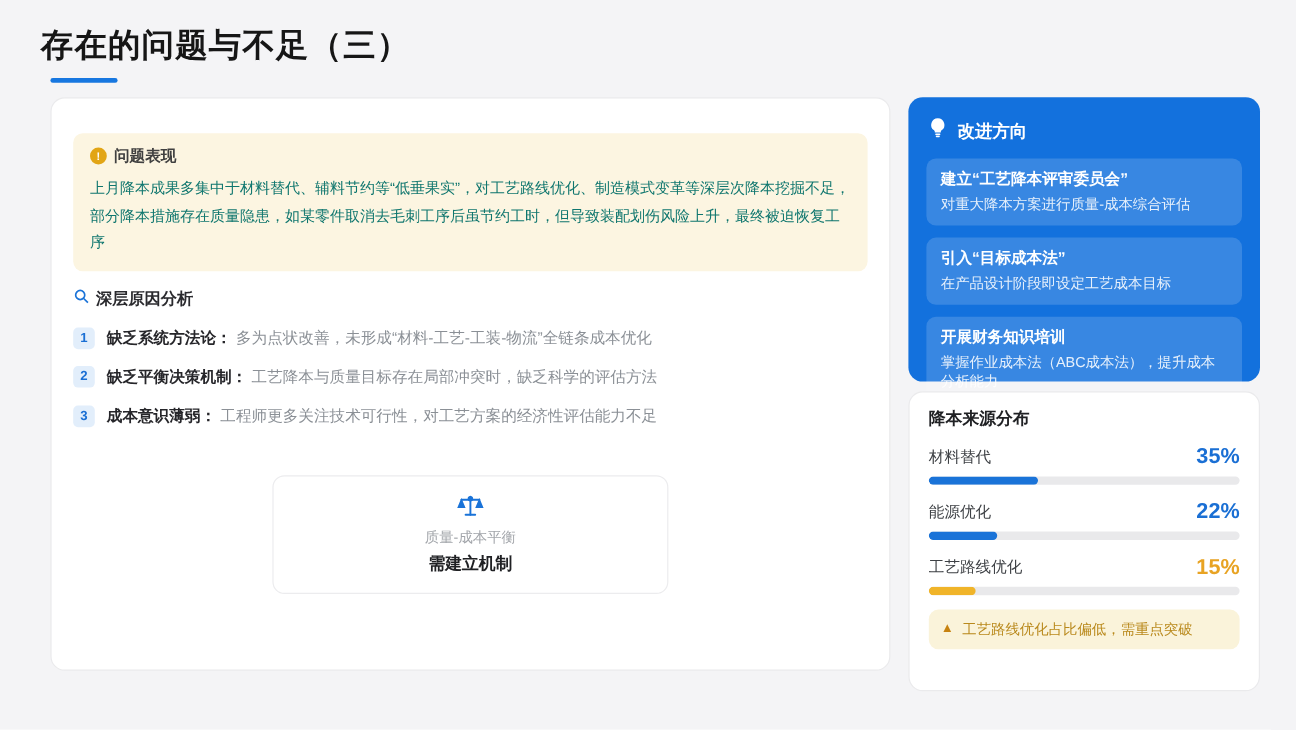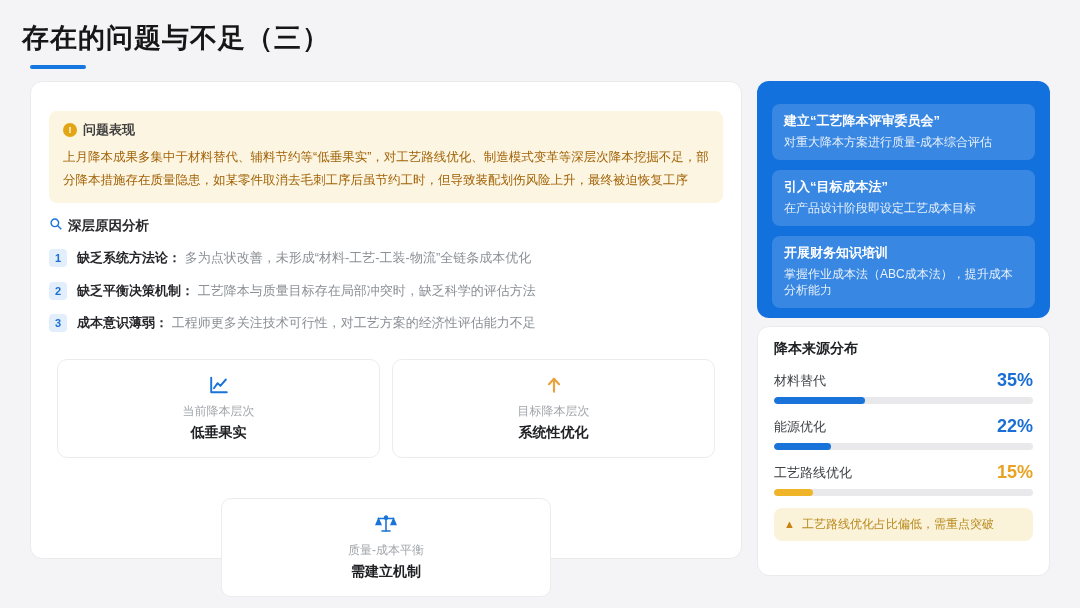--- a/index.html
+++ b/index.html
@@ -3,21 +3,21 @@
 <meta charset="utf-8">
 <style>
   * { margin:0; padding:0; box-sizing:border-box; }
   html,body { width:1080px; height:608px; }
   body {
     background:#f4f4f6;
     font-family:"Liberation Sans","DejaVu Sans",sans-serif;
     color:#202124;
     overflow:hidden;
   }
-  .slide { width:1080px; height:608px; padding:20px 30px 14px 30px; position:relative; }
+  .slide { width:1080px; height:608px; padding:20px 30px 14px 42px; position:relative; }
 
   
   .page-title { font-size:27px; font-weight:800; color:#161616; letter-spacing:1px; margin-left:-8px; padding-left:0; }
   .title-underline { width:56px; height:4px; background:#1777e0; border-radius:2px; margin:9px 0 12px 0; }
 
   .content-row { display:flex; gap:15px; align-items:flex-start; }
 
   
   .main-card {
     flex:1; background:#ffffff; border:1px solid #eaeaec; border-radius:12px;
@@ -27,21 +27,21 @@
   .coin-badge { width:38px; height:38px; border-radius:9px; background:#fdeca4;
     display:flex; align-items:center; justify-content:center; flex:0 0 auto; }
   .mc-title { font-size:16px; font-weight:800; color:#1b1b1e; }
   .mc-sub { font-size:12px; color:#9b9ba1; margin-top:2px; }
 
   .problem-box { margin-top:13px; background:#fcf5e1; border-radius:8px; padding:10px 14px 12px 14px; }
   .problem-label-row { display:flex; align-items:center; gap:6px; }
   .warn-dot { width:14px; height:14px; border-radius:50%; background:#e2a515; color:#fff;
     font-size:9px; font-weight:bold; display:flex; align-items:center; justify-content:center; }
   .problem-label { font-size:13px; font-weight:800; color:#404040; }
-  .problem-text { margin-top:7px; font-size:12.5px; line-height:1.8; color:#a16207; }
+  .problem-text { margin-top:7px; font-size:12.5px; line-height:1.8; color:#0f766e; }
 
   .analysis { margin-top:14px; }
   .analysis-label-row { display:flex; align-items:center; gap:5px; }
   .analysis-label { font-size:13.5px; font-weight:800; color:#2a2a2e; }
   .analysis-item { display:flex; align-items:flex-start; gap:10px; margin-top:13px; }
   .num-badge { width:18px; height:18px; border-radius:4px; background:#e2eefb; color:#1a6fd4;
     font-size:11px; font-weight:bold; display:flex; align-items:center; justify-content:center; flex:0 0 auto; margin-top:1px; }
   .analysis-text { font-size:13px; line-height:1.5; }
   .analysis-text b { color:#26262a; font-weight:800; }
   .analysis-text span { color:#8b9096; }
@@ -125,42 +125,20 @@
         </div>
         <div class="analysis-item">
           <span class="num-badge">3</span>
           <div class="analysis-text">
             <b>成本意识薄弱：</b>
             <span>工程师更多关注技术可行性，对工艺方案的经济性评估能力不足</span>
           </div>
         </div>
       </div>
 
-      <div class="tiles-row">
-        <div class="tile">
-          <div class="tile-icon">
-            <svg width="22" height="22" viewBox="0 0 24 24" fill="none" stroke="#1a73d8" stroke-width="2.1" stroke-linecap="round" stroke-linejoin="round">
-              <path d="M3.5 4v16h17"></path>
-                <polyline points="6.5,15.5 10.5,10 13.5,13 19.5,6"></polyline>
-            </svg>
-          </div>
-          <div class="tile-label">当前降本层次</div>
-          <div class="tile-value">低垂果实</div>
-        </div>
-        <div class="tile">
-          <div class="tile-icon">
-            <svg width="20" height="22" viewBox="0 0 24 24" fill="none" stroke="#e8a33d" stroke-width="2.6" stroke-linecap="round" stroke-linejoin="round">
-              <path d="M12 20V5"></path>
-                <polyline points="6,11 12,4.5 18,11"></polyline>
-            </svg>
-          </div>
-          <div class="tile-label">目标降本层次</div>
-          <div class="tile-value">系统性优化</div>
-        </div>
-      </div>
 
       <div class="tile tile-bottom">
         <div class="tile-icon">
           <svg width="24" height="24" viewBox="0 0 24 24" fill="#1a73d8" stroke="#1a73d8" stroke-width="1.6" stroke-linecap="round">
             <path d="M12 4v15" fill="none"></path>
             <path d="M4.5 6.5h15" fill="none"></path>
             <path d="M8 19h8" fill="none"></path>
             <path d="M4.5 7 L2.2 12.5 h4.6 Z"></path>
             <path d="M19.5 7 L17.2 12.5 h4.6 Z"></path>
             <circle cx="12" cy="5.7" r="1.5"></circle>
@@ -168,20 +146,30 @@
         </div>
         <div class="tile-label">质量-成本平衡</div>
         <div class="tile-value">需建立机制</div>
       </div>
 
     </div>
 
     <div class="right-col">
 
       <div class="improve-card">
+        <div class="improve-header">
+          <span>
+            <svg width="15" height="17" viewBox="0 0 24 28" fill="none" stroke="#ffffff" stroke-width="2.2" stroke-linecap="round">
+              <path d="M12 2a8 8 0 0 0-4.5 14.6c.9.7 1.5 1.7 1.5 2.9h6c0-1.2.6-2.2 1.5-2.9A8 8 0 0 0 12 2z" fill="#ffffff"></path>
+              <path d="M9.5 23h5"></path>
+                <path d="M10.3 26h3.4"></path>
+            </svg>
+          </span>
+          <span class="improve-title">改进方向</span>
+        </div>
 
         <div class="improve-item">
           <div class="improve-item-title">建立“工艺降本评审委员会”</div>
           <div class="improve-item-text">对重大降本方案进行质量-成本综合评估</div>
         </div>
         <div class="improve-item">
           <div class="improve-item-title">引入“目标成本法”</div>
           <div class="improve-item-text">在产品设计阶段即设定工艺成本目标</div>
         </div>
         <div class="improve-item">

